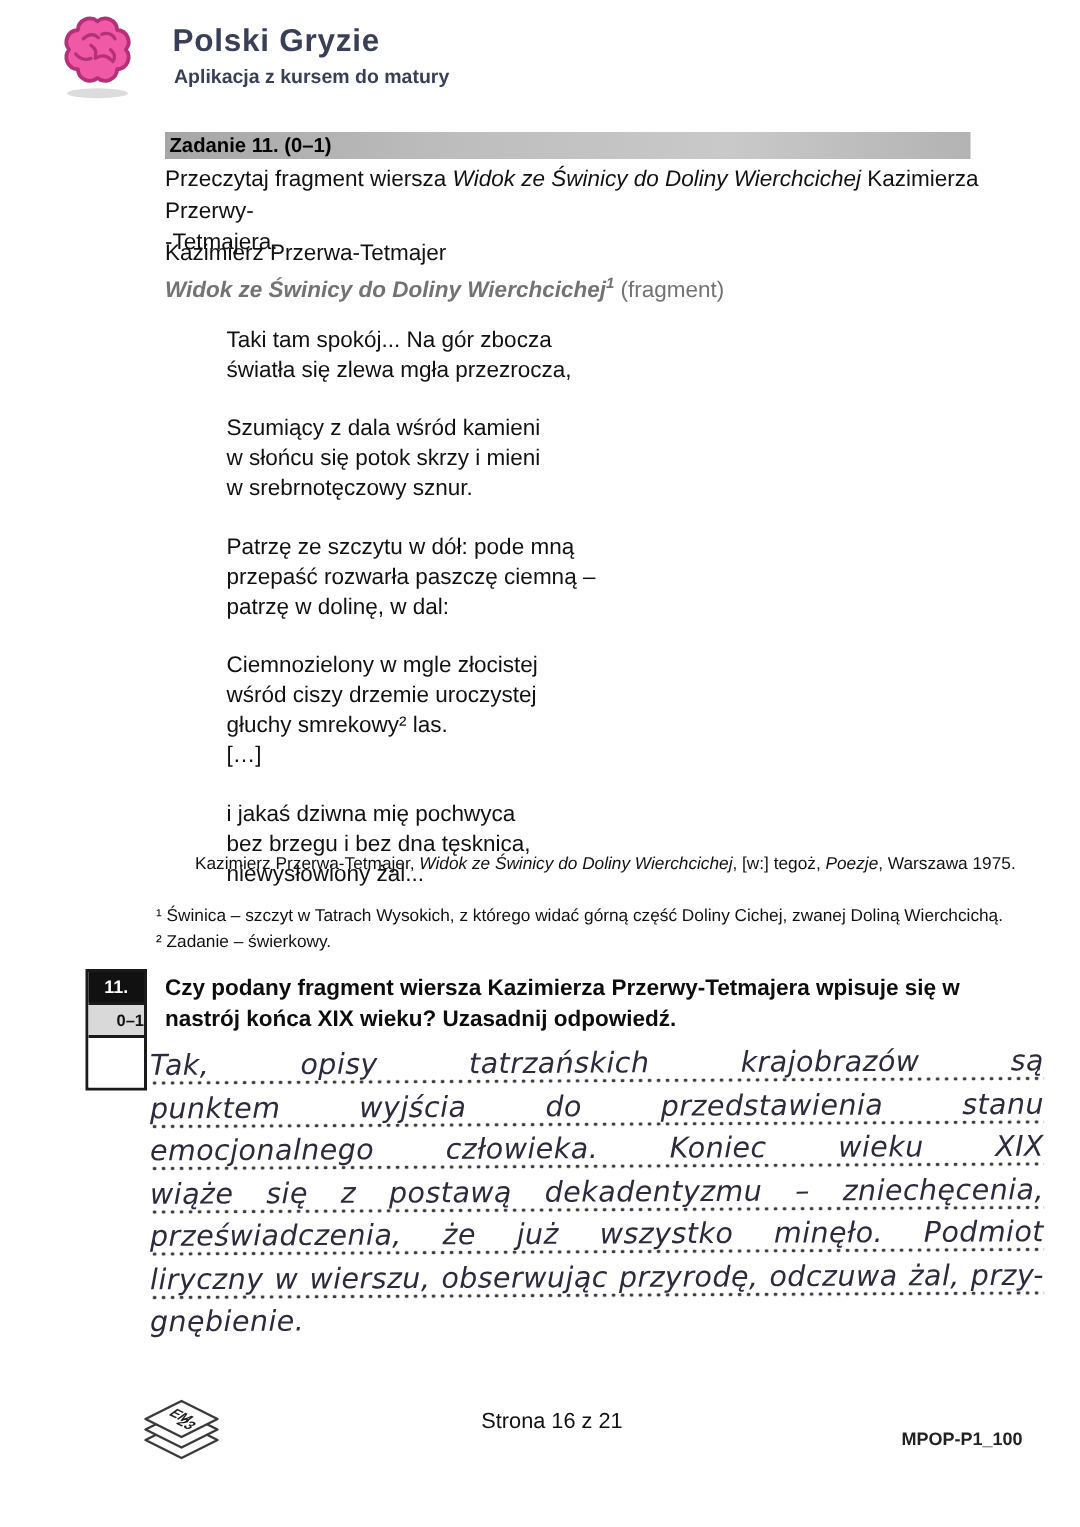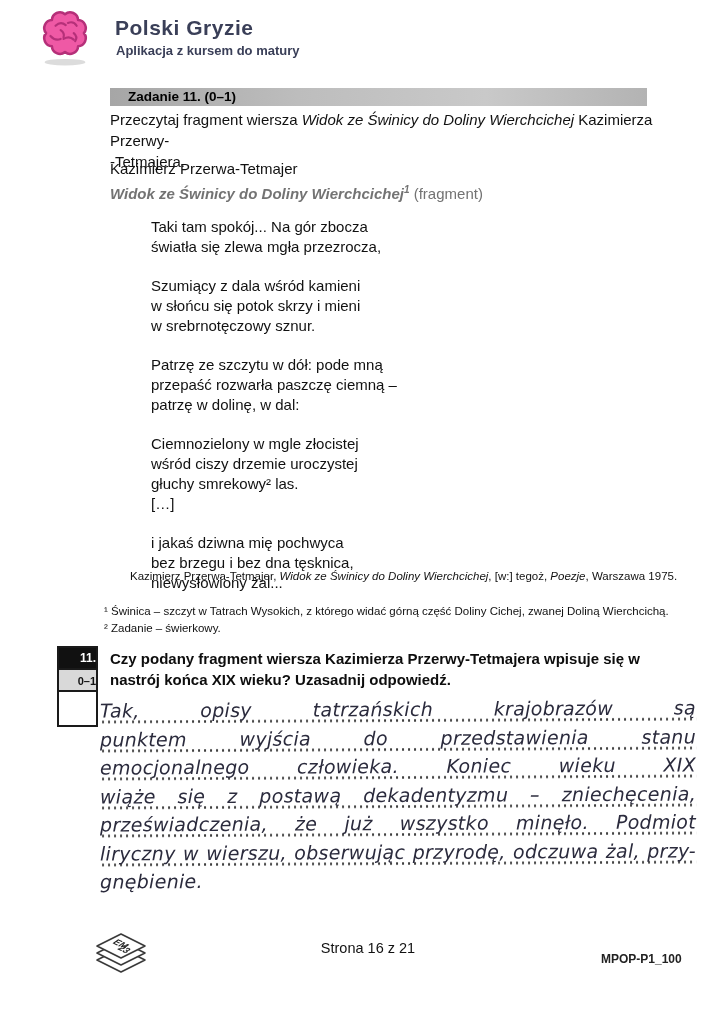--- a/index.html
+++ b/index.html
@@ -10,40 +10,40 @@
   .app-header { position:absolute; left:0; top:0; width:720px; height:78px; background:#ffffff; }
   .logo { position:absolute; left:28px; top:4px; width:74px; height:64px; }
   .brand-title { position:absolute; left:115px; top:16px; font-size:21px; font-weight:bold; color:#3a3f58; letter-spacing:0.5px; }
   .brand-tagline { position:absolute; left:116px; top:43px; font-size:13px; font-weight:bold; color:#3a3f58; }
 
   
   .doc { position:absolute; left:0; top:80px; width:720px; }
 
   .task-bar { position:absolute; left:110px; top:8px; width:537px; height:18px;
               background:linear-gradient(90deg,#a6a6a6 0%, #bdbdbd 35%, #c9c9c9 70%, #b3b3b3 100%);
-              font-size:13.5px; font-weight:bold; color:#000; line-height:18px; padding-left:18px; }
+              font-size:13.5px; font-weight:bold; color:#000; line-height:18px; padding-left:3px; }
 
   .intro { position:absolute; left:110px; top:29px; width:550px; font-size:15px; line-height:21px; color:#111; }
 
   .poem-author { position:absolute; left:110px; top:80px; font-size:15px; color:#111; }
   .poem-title-line { position:absolute; left:110px; top:104px; font-size:15px; color:#737373;text-align:right; }
   .poem-title-line .t { font-weight:bold; font-style:italic; }
   .poem-title-line sup { font-size:10px; font-weight:bold; font-style:italic; }
 
   .poem { position:absolute; left:126px; top:137px; width:420px; font-size:15px; line-height:20px; color:#111;margin-left:25px; }
   .stanza { margin-bottom:19px; }
 
   .citation { position:absolute; left:130px; top:490px; width:575px; font-size:11.5px; color:#111; }
   .citation .it { font-style:italic; }
 
   .footnotes { position:absolute; left:104px; top:523px; width:600px; font-size:11.5px; line-height:17px; color:#111; }
 
   
   .qbox { position:absolute; left:57px; top:566px; width:41px; border:2px solid #1a1a1a; }
-  .qbox .num { background:#111; color:#fff; font-size:12px; font-weight:bold; text-align:right; height:20px; line-height:20px; }
+  .qbox .num { background:#111; color:#fff; font-size:12px; font-weight:bold; text-align:center; height:20px; line-height:20px; }
   .qbox .pts { background:#d9d9d9; color:#111; font-size:11px; font-weight:bold; text-align:right; height:22px; line-height:22px; border-top:2px solid #1a1a1a; }
   .qbox .blank { background:#fff; height:35px; border-top:2px solid #1a1a1a; }
 
   .question { position:absolute; left:110px; top:568px; width:552px; font-size:15px; font-weight:bold; line-height:21px; color:#0d0d0d; }
 
   
   .answer { position:absolute; left:100px; top:618px; width:596px; }
   .hw-line { height:28.5px; font-family:"DejaVu Sans", sans-serif; font-style:italic;
              font-size:19px; color:#2b2b3d; white-space:nowrap; overflow:visible;
              letter-spacing:0.3px; transform:rotate(-0.3deg); }

